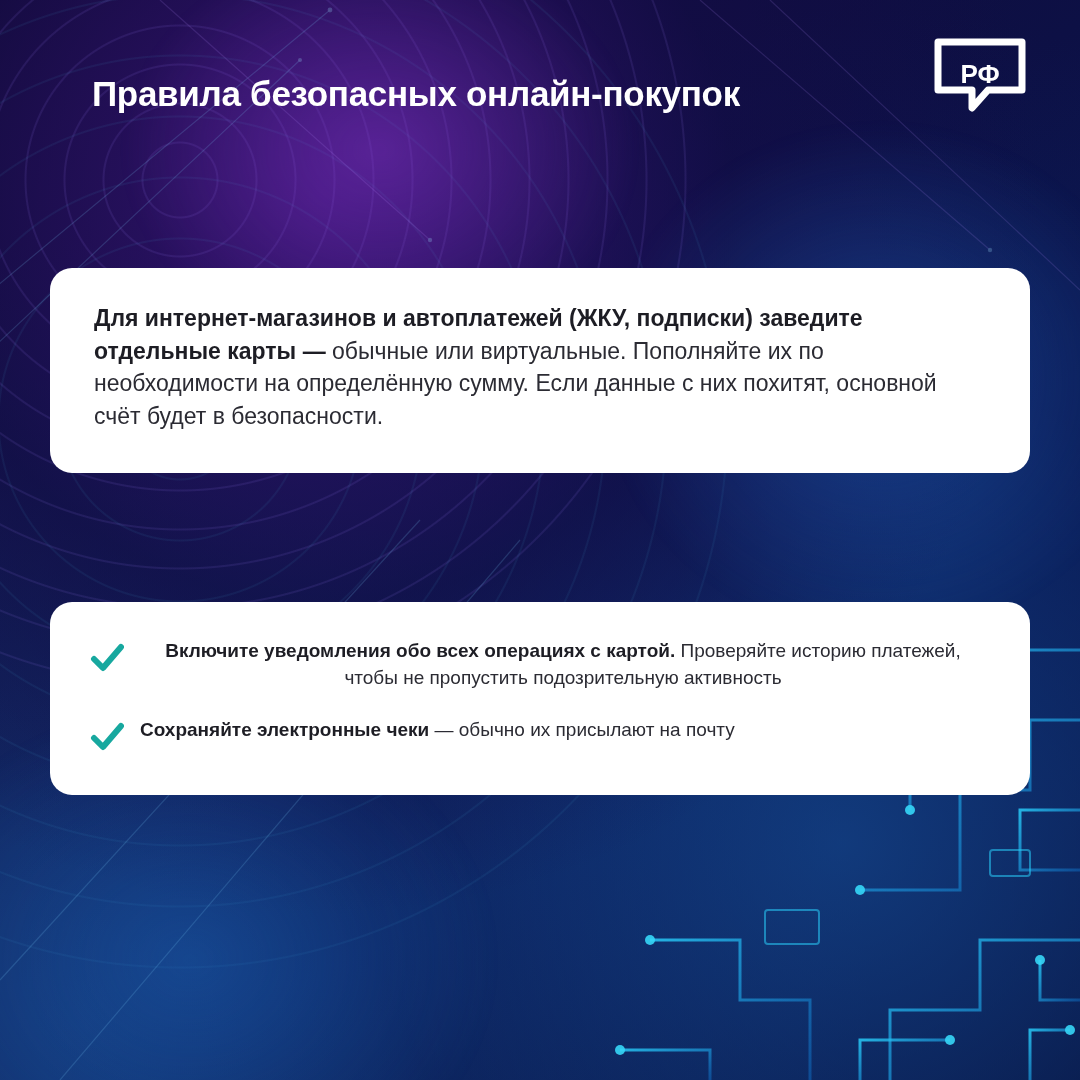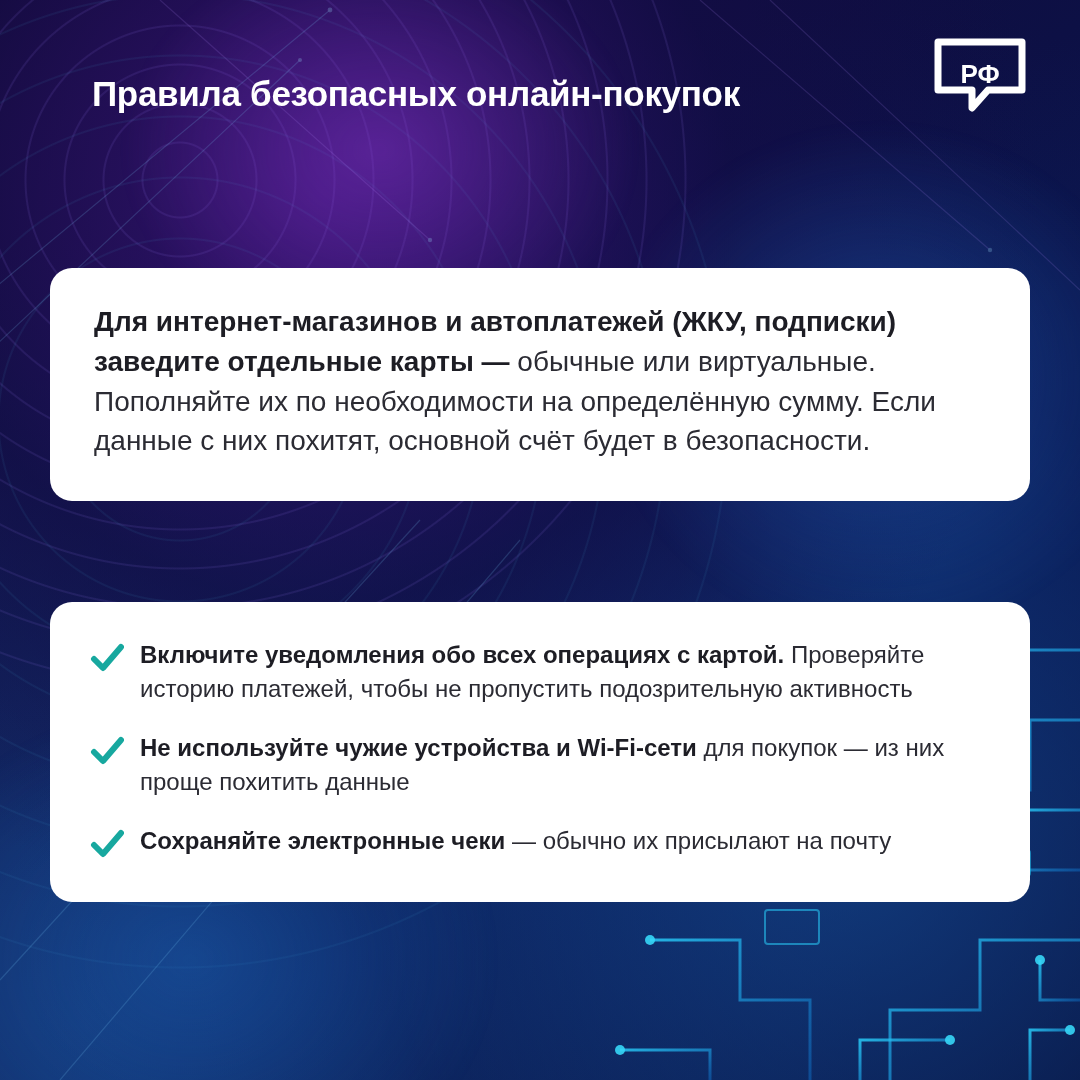--- a/index.html
+++ b/index.html
@@ -142,21 +142,21 @@
     padding: 34px 44px 40px 44px;
   }
 
   .card-2 {
     top: 602px;
     padding: 36px 44px 40px 40px;
   }
 
   .para {
     color: #2b2b33;
-    font-size: 28px;
+    font-size: 23px;
     line-height: 1.42;
   }
   .para b { font-weight: bold; color: #1d1d24; }
 
   .check-list { list-style: none; }
 
   .check-item {
     display: flex;
     align-items: flex-start;
     gap: 16px;
@@ -167,22 +167,23 @@
   .check-icon {
     flex: 0 0 auto;
     width: 34px;
     height: 34px;
     margin-top: 4px;
   }
   .check-icon svg { display: block; }
 
   .check-text {
     color: #2b2b33;
-    font-size: 24px;
+    font-size: 19px;
     line-height: 1.40;
+    text-align: center;
   }
   .check-text b { font-weight: bold; color: #1d1d24; }
 </style>
 </head>
 <body>
 
 <div class="page">
 
   <div class="bg"></div>
   <div class="rings"></div>
@@ -269,28 +270,20 @@
 
       <li class="check-item">
         <span class="check-icon">
           <svg viewBox="0 0 34 34" width="34" height="34">
             <path d="M4 17 L13 26 L31 5" fill="none" stroke="#17a89f" stroke-width="6" stroke-linecap="round" stroke-linejoin="round"></path>
           </svg>
         </span>
         <span class="check-text"><b>Включите уведомления обо всех операциях с картой.</b><span> Проверяйте историю платежей, чтобы не пропустить подозрительную активность</span></span>
       </li>
 
-      <li class="check-item">
-        <span class="check-icon">
-          <svg viewBox="0 0 34 34" width="34" height="34">
-            <path d="M4 17 L13 26 L31 5" fill="none" stroke="#17a89f" stroke-width="6" stroke-linecap="round" stroke-linejoin="round"></path>
-          </svg>
-        </span>
-        <span class="check-text"><b>Не используйте чужие устройства и Wi-Fi-сети</b><span> для покупок — из них проще похитить данные</span></span>
-      </li>
 
       <li class="check-item">
         <span class="check-icon">
           <svg viewBox="0 0 34 34" width="34" height="34">
             <path d="M4 17 L13 26 L31 5" fill="none" stroke="#17a89f" stroke-width="6" stroke-linecap="round" stroke-linejoin="round"></path>
           </svg>
         </span>
         <span class="check-text"><b>Сохраняйте электронные чеки</b><span> — обычно их присылают на почту</span></span>
       </li>
 

